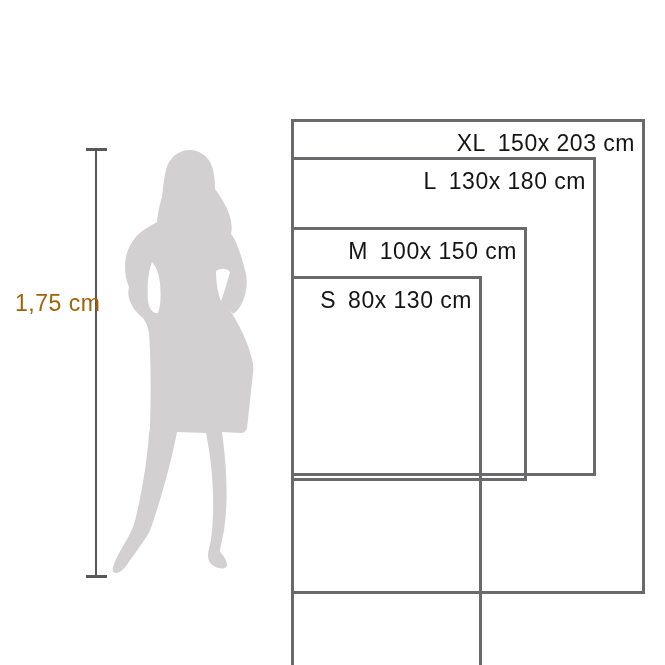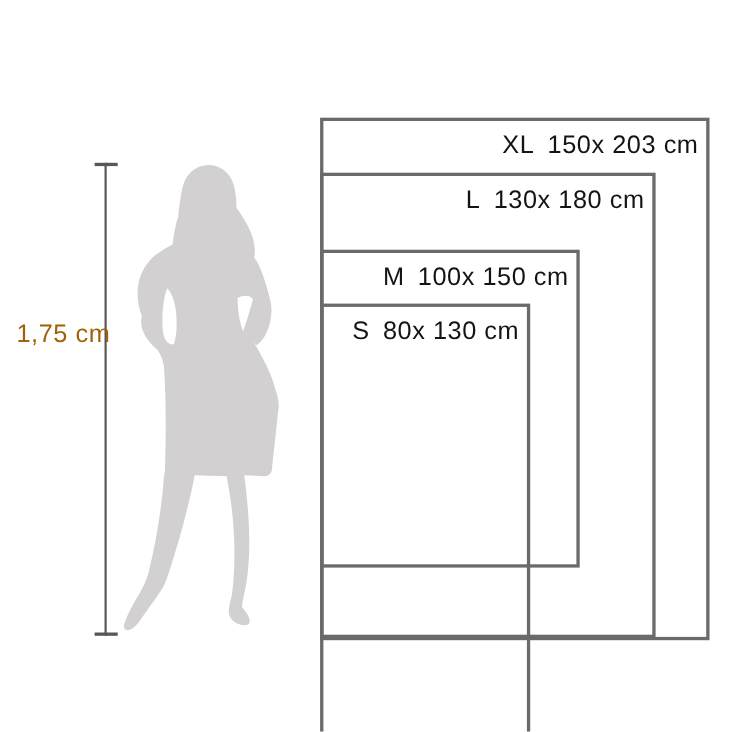--- a/index.html
+++ b/index.html
@@ -3,23 +3,23 @@
 <meta charset="utf-8">
 <style>
   html,body{margin:0;padding:0;}
   body{
     width:665px;height:665px;background:#ffffff;position:relative;overflow:hidden;
     font-family:"Liberation Sans", sans-serif;color:#141414;
   }
   .stage{position:absolute;inset:0;}
   
   .size-box{position:absolute;border:3px solid #6a6a6c;background:transparent;box-sizing:border-box;}
-  #box-xl{left:291px;top:107px;width:354px;height:475px;}
-  #box-l {left:291px;top:157px;width:305px;height:423px;}
-  #box-m {left:291px;top:227px;width:236px;height:289px;}
+  #box-xl{left:291px;top:119px;width:354px;height:475px;}
+  #box-l {left:291px;top:157px;width:305px;height:319px;}
+  #box-m {left:291px;top:227px;width:236px;height:254px;}
   #box-s {left:291px;top:276px;width:191px;height:396px;}
   .size-label{
     position:absolute;top:9px;right:7px;font-size:23px;line-height:1.1;
     color:#141414;white-space:nowrap;letter-spacing:0.5px;
   }
   .size-code{display:inline-block;margin-right:12px;}
   
   #measure{position:absolute;left:86px;top:148px;width:21px;height:430px;}
   #measure .vline{position:absolute;left:9px;top:0;bottom:0;width:2px;background:#58585a;}
   #measure .cap{position:absolute;left:0;width:21px;height:3px;background:#58585a;}

